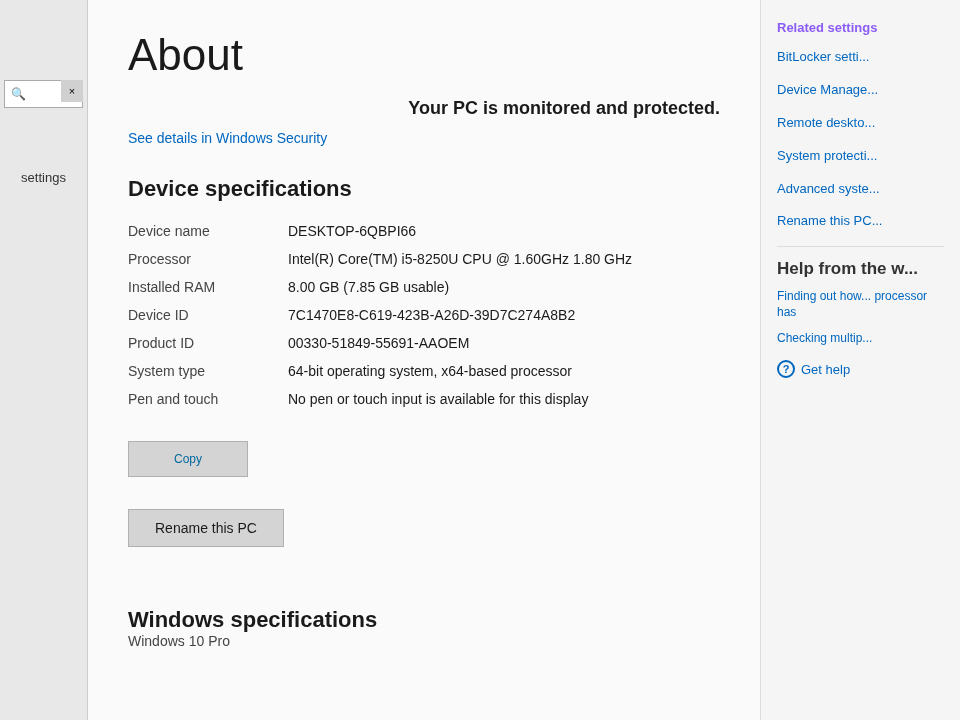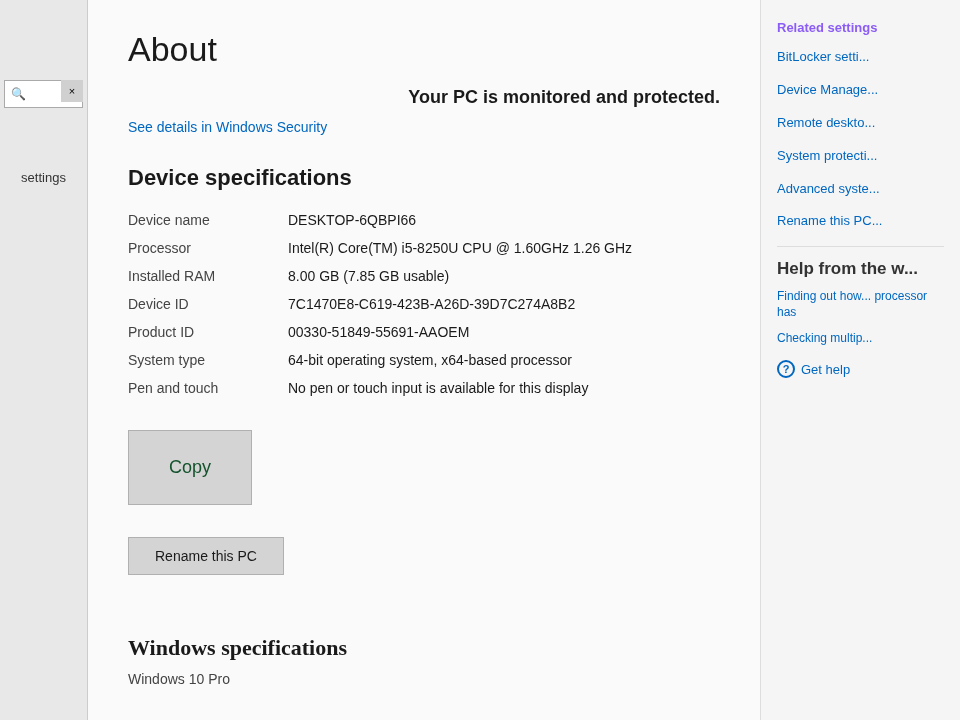--- a/index.html
+++ b/index.html
@@ -70,21 +70,21 @@
     .main-content {
       flex: 1;
       height: 100%;
       background: #fafafa;
       padding: 30px 40px 30px 40px;
       overflow-y: auto;
       position: relative;
     }
 
     .page-title {
-      font-size: 34px;
+      font-size: 44px;
       font-weight: 300;
       color: #1a1a1a;
       margin-bottom: 18px;
     }
 
     .protection-status {
       font-size: 18px;
       font-weight: 600;
       color: #1a1a1a;
       margin-bottom: 10px;
@@ -126,23 +126,23 @@
     }
 
     .specs-table tr td:last-child {
       color: #1a1a1a;
       font-weight: 400;
     }
 
     .btn-copy {
       background: #d4d4d4;
       border: 1px solid #b0b0b0;
-      color: #14532d;
-      font-size: 18px;
-      padding: 26px 40px;
+      color: #0369a1;
+      font-size: 12px;
+      padding: 10px 40px;
       cursor: pointer;
       margin-bottom: 20px;
       display: inline-block;
       min-width: 120px;
     }
 
     .btn-rename {
       background: #d4d4d4;
       border: 1px solid #b0b0b0;
       color: #1a1a1a;
@@ -150,22 +150,20 @@
       padding: 10px 26px;
       cursor: pointer;
       margin-bottom: 30px;
       display: inline-block;
     }
 
     .windows-section-title {
       font-size: 22px;
       font-weight: 600;
       color: #1a1a1a;
-      margin-bottom: 10px;
-      font-family: Liberation Serif, serif;
     }
 
     .windows-specs-partial {
       font-size: 14px;
       color: #444;
     }
 
     
     .right-panel {
       width: 200px;
@@ -262,21 +260,21 @@
   <h2 class="section-title">Device specifications</h2>
 
   <table class="specs-table">
     <tbody id="specs-tbody">
     <tr>
       <td>Device name</td>
       <td>DESKTOP-6QBPI66</td>
     </tr>
         <tr>
       <td>Processor</td>
-      <td>Intel(R) Core(TM) i5-8250U CPU @ 1.60GHz   1.26 GHz</td>
+      <td>Intel(R) Core(TM) i5-8250U CPU @ 1.60GHz   1.80 GHz</td>
     </tr>
         <tr>
       <td>Installed RAM</td>
       <td>8.00 GB (7.85 GB usable)</td>
     </tr>
         <tr>
       <td>Device ID</td>
       <td>7C1470E8-C619-423B-A26D-39D7C274A8B2</td>
     </tr>
         <tr>

